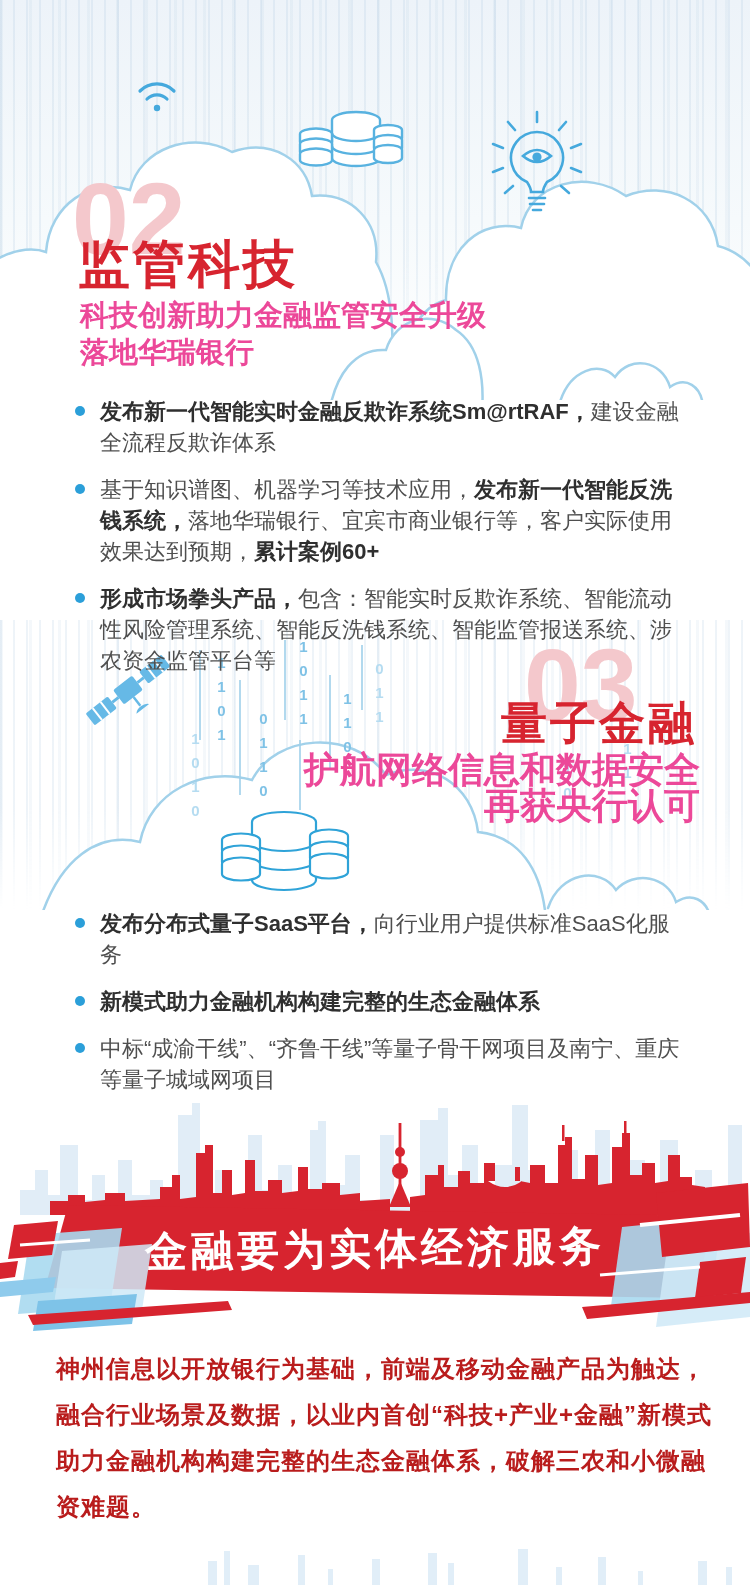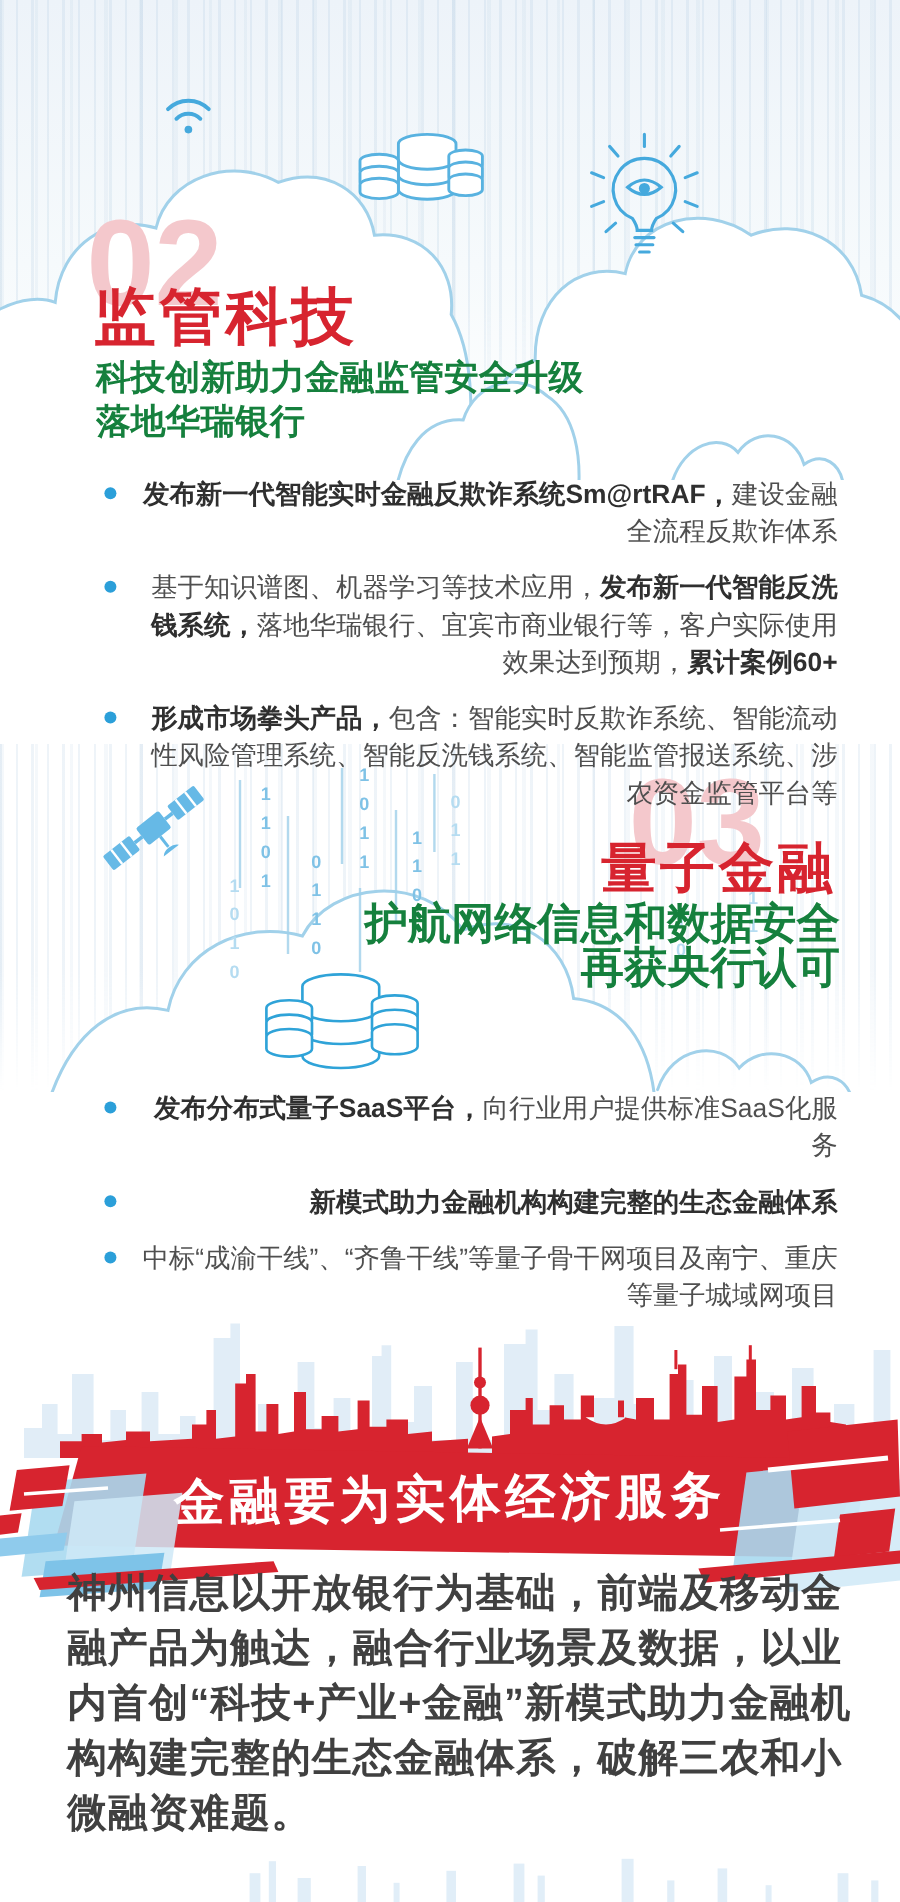--- a/index.html
+++ b/index.html
@@ -25,41 +25,41 @@
        color:#7fc2e6;font-size:15px;letter-spacing:7px;font-weight:700;line-height:1;}
   .bin.l{color:#b5dcf1;}
 
   
   .wm{position:absolute;font-weight:800;color:#f4c8cc;font-size:102px;line-height:1;z-index:1;}
   .wm-02{left:72px;top:168px;}
   .wm-03{left:524px;top:634px;}
   .sec-title{position:absolute;color:#d7242f;font-weight:900;z-index:2;letter-spacing:3px;}
   .title-02{left:78px;top:230px;font-size:52px;}
   .title-03{right:50px;top:690px;font-size:46px;}
-  .subtitle{position:absolute;color:#15803d;font-weight:600;z-index:2;}
+  .subtitle{position:absolute;color:#ec4899;font-weight:600;z-index:2;}
   .sub-02{left:80px;top:297px;font-size:29px;line-height:37px;}
   .sub-03{right:50px;top:752px;font-size:36px;line-height:36px;text-align:right;}
 
   
-  .bullets{position:absolute;left:84px;margin:0;padding:0;list-style:none;width:614px;z-index:2;text-align:right;}
+  .bullets{position:absolute;left:72px;margin:0;padding:0;list-style:none;width:614px;z-index:2;}
   .bullets-1{top:396px;}
   .bullets-2{top:908px;}
   .bullets li{position:relative;padding-left:28px;margin:0 0 16px 0;
       font-size:22px;line-height:31px;color:#4f4f4f;}
   .bullets li::before{content:"";position:absolute;left:3px;top:10px;width:10px;height:10px;
       border-radius:50%;background:#2b9fd9;}
   .bullets .b{font-weight:800;color:#2f2f2f;}
 
   
   .banner-text{position:absolute;left:0;top:1221px;width:750px;text-align:center;z-index:3;
       color:#fff;font-size:42px;font-weight:900;letter-spacing:4px;transform:rotate(-0.8deg);}
 
   
-  .footer-par{position:absolute;left:56px;top:1304px;width:660px;z-index:2;
-      color:#404040;font-size:33px;line-height:46px;font-weight:600;letter-spacing:1px;}
+  .footer-par{position:absolute;left:56px;top:1346px;width:660px;z-index:2;
+      color:#b91c1c;font-size:24px;line-height:46px;font-weight:600;letter-spacing:1px;}
 </style>
 </head>
 <body>
 
 <div class="page">
 
   <div class="scene scene-top">
     <svg width="750" height="400" viewBox="0 0 750 400">
 
       <g fill="#ffffff" stroke="#a1d1ea" stroke-width="2.5">

